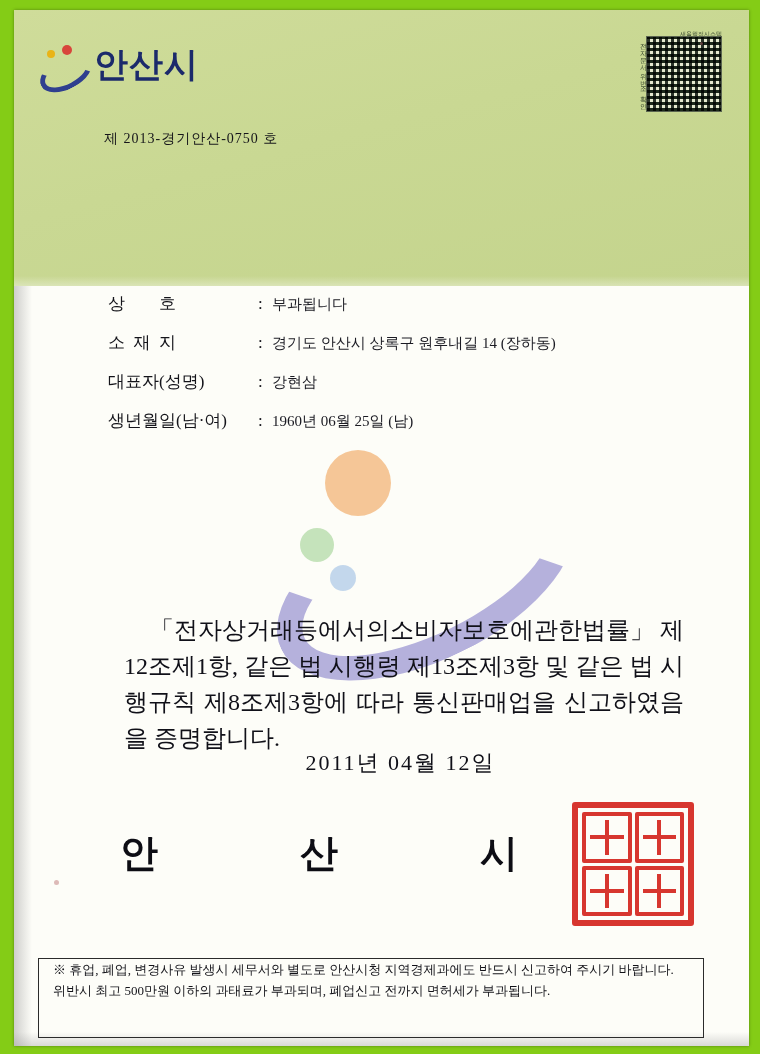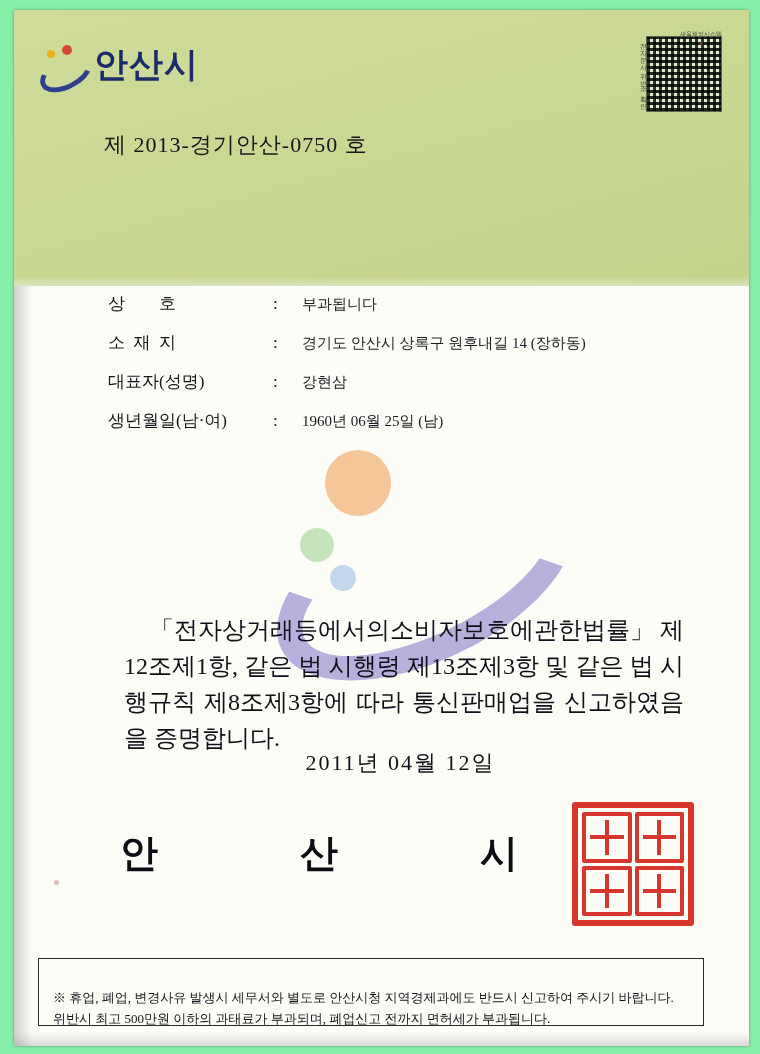--- a/index.html
+++ b/index.html
@@ -11,21 +11,21 @@
     width: 760px;
     height: 1054px;
     font-family: "Liberation Serif", serif;
     overflow: hidden;
   }
 
   #page {
     position: relative;
     width: 760px;
     height: 1054px;
-    background: #86efac;
+    background: #84cc16;
   }
 
   
   .sheet {
     position: absolute;
     left: 14px;
     top: 10px;
     width: 735px;
     height: 1036px;
     background: #fdfdf8;
@@ -141,21 +141,21 @@
     color: #3a4a2f;
     writing-mode: vertical-rl;
     font-family: "Liberation Sans", sans-serif;
   }
 
   
   .doc-number {
     position: absolute;
     left: 104px;
     top: 130px;
-    font-size: 22px;
+    font-size: 14px;
     color: #15151a;
     letter-spacing: 1px;
     font-family: "Liberation Serif", serif;
   }
 
   
   .doc-title {
     position: absolute;
     left: 0;
     right: 0;
@@ -174,21 +174,20 @@
     left: 108px;
     top: 292px;
     width: 560px;
   }
   .field-row {
     display: flex;
     align-items: baseline;
     margin-bottom: 16px;
     font-size: 17px;
     color: #14141a;
-    gap: 15px;
   }
   .field-label {
     width: 150px;
     flex: 0 0 150px;
     white-space: pre;
   }
   .field-colon {
     width: 14px;
     flex: 0 0 14px;
   }
@@ -325,24 +324,24 @@
     background: #d4261f;
     transform: translateX(-50%);
   }
 
   
   .footer-note {
     position: absolute;
     left: 38px;
     top: 958px;
     width: 666px;
-    height: 68px;
+    height: 80px;
     border: 1.5px solid #2b2b2b;
     box-sizing: border-box;
-    padding: 28px 14px;
+    padding: 0 14px;
     font-size: 13px;
     line-height: 21px;
     color: #121218;
   }
 
   
   .speckle {
     position: absolute;
     background: rgba(190,120,120,0.5);
     border-radius: 50%;

